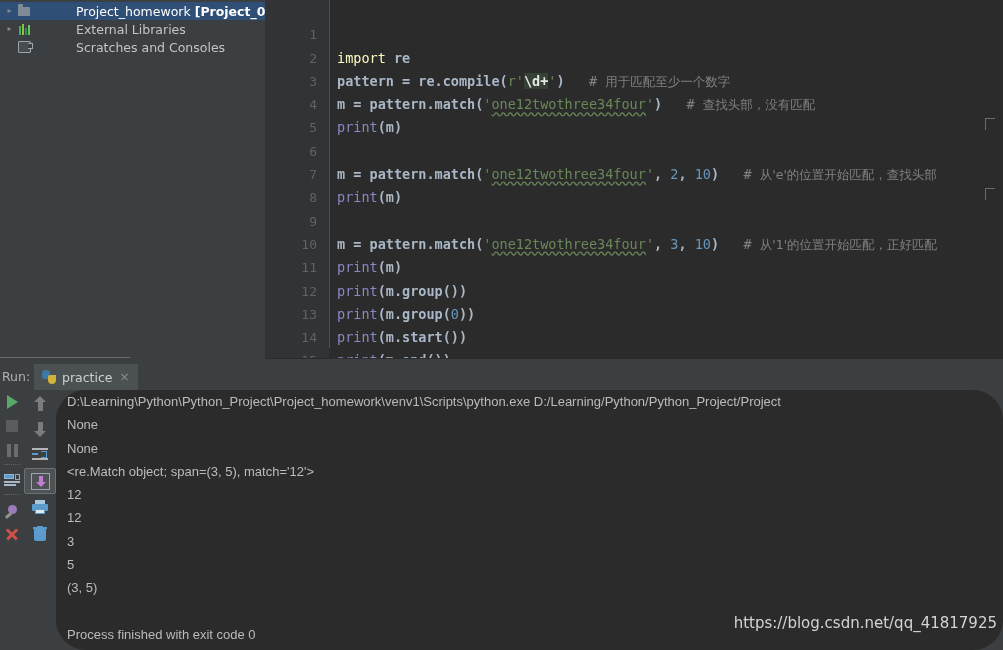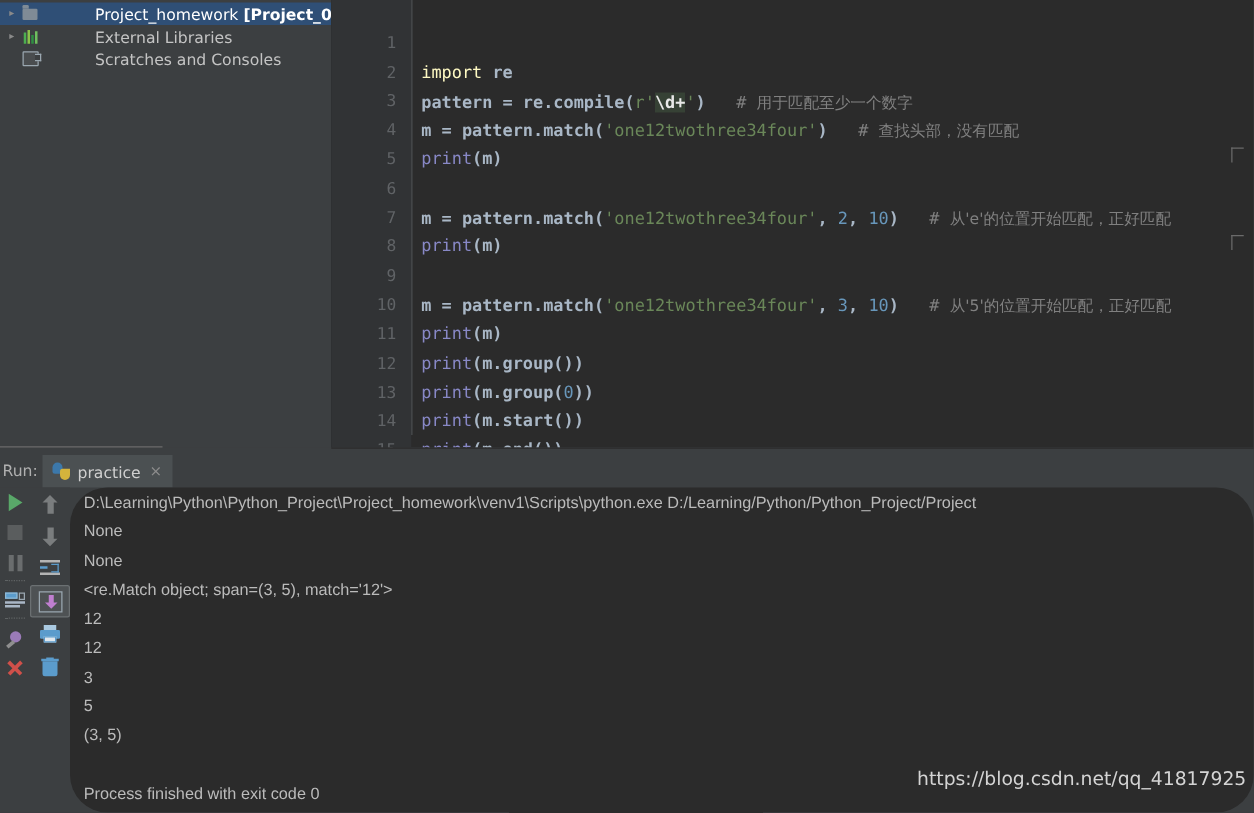--- a/index.html
+++ b/index.html
@@ -79,20 +79,21 @@
 
   
   .kw{color:#fef9c3;}
   .pln{color:#a9b7c6;font-weight:bold;}
   .bi{color:#8888c6;}
   .str{color:#6a8759;}
   .num{color:#6897bb;}
   .cmt{color:#808080;}
   .regex-hl{background:#364135;color:#e8e8e8;font-weight:bold;}
   .squig{
+    text-decoration:underline;
     text-decoration-style:wavy;
     text-decoration-color:#6a8759;
     text-underline-offset:2px;
     text-align:right;
   }
   .cmt-cjk{font-family:"DejaVu Sans","Liberation Sans",sans-serif;font-size:12.5px;}
 
   
   .foldmark{position:absolute;right:8px;width:9px;height:11px;border:1px solid #6b6b6b;}
   .foldmark.tl{border-right:none;border-bottom:none;}
@@ -269,36 +270,36 @@
           <span class="code"><span class="bi">print</span><span class="pln">(m)</span></span>
         </div>
 
         <div class="cl" style="top:93.2px;position:absolute;">
           <span class="ln">5</span>
           <span class="code"></span>
         </div>
 
         <div class="cl" style="top:116.5px;position:absolute;">
           <span class="ln">6</span>
-          <span class="code"><span class="pln">m = pattern.match(</span><span class="str">'</span><span class="str squig">one12twothree34four</span><span class="str">'</span><span class="pln">, </span><span class="num">2</span><span class="pln">, </span><span class="num">10</span><span class="pln">)</span><span class="cmt">   # </span><span class="cmt cmt-cjk">从'e'的位置开始匹配，正好匹配</span></span>
+          <span class="code"><span class="pln">m = pattern.match(</span><span class="str">'</span><span class="str squig">one12twothree34four</span><span class="str">'</span><span class="pln">, </span><span class="num">2</span><span class="pln">, </span><span class="num">10</span><span class="pln">)</span><span class="cmt">   # </span><span class="cmt cmt-cjk">从'e'的位置开始匹配，查找头部</span></span>
         </div>
 
         <div class="cl" style="top:139.8px;position:absolute;">
           <span class="ln">7</span>
           <span class="code"><span class="bi">print</span><span class="pln">(m)</span></span>
         </div>
 
         <div class="cl" style="top:163.1px;position:absolute;">
           <span class="ln">8</span>
           <span class="code"></span>
         </div>
 
         <div class="cl" style="top:186.4px;position:absolute;">
           <span class="ln">9</span>
-          <span class="code"><span class="pln">m = pattern.match(</span><span class="str">'</span><span class="str squig">one12twothree34four</span><span class="str">'</span><span class="pln">, </span><span class="num">3</span><span class="pln">, </span><span class="num">10</span><span class="pln">)</span><span class="cmt">   # </span><span class="cmt cmt-cjk">从'5'的位置开始匹配，正好匹配</span></span>
+          <span class="code"><span class="pln">m = pattern.match(</span><span class="str">'</span><span class="str squig">one12twothree34four</span><span class="str">'</span><span class="pln">, </span><span class="num">3</span><span class="pln">, </span><span class="num">10</span><span class="pln">)</span><span class="cmt">   # </span><span class="cmt cmt-cjk">从'1'的位置开始匹配，正好匹配</span></span>
         </div>
 
         <div class="cl" style="top:209.7px;position:absolute;">
           <span class="ln">10</span>
           <span class="code"><span class="bi">print</span><span class="pln">(m)</span></span>
         </div>
 
         <div class="cl" style="top:233px;position:absolute;">
           <span class="ln">11</span>
           <span class="code"><span class="bi">print</span><span class="pln">(m.group())</span></span>

